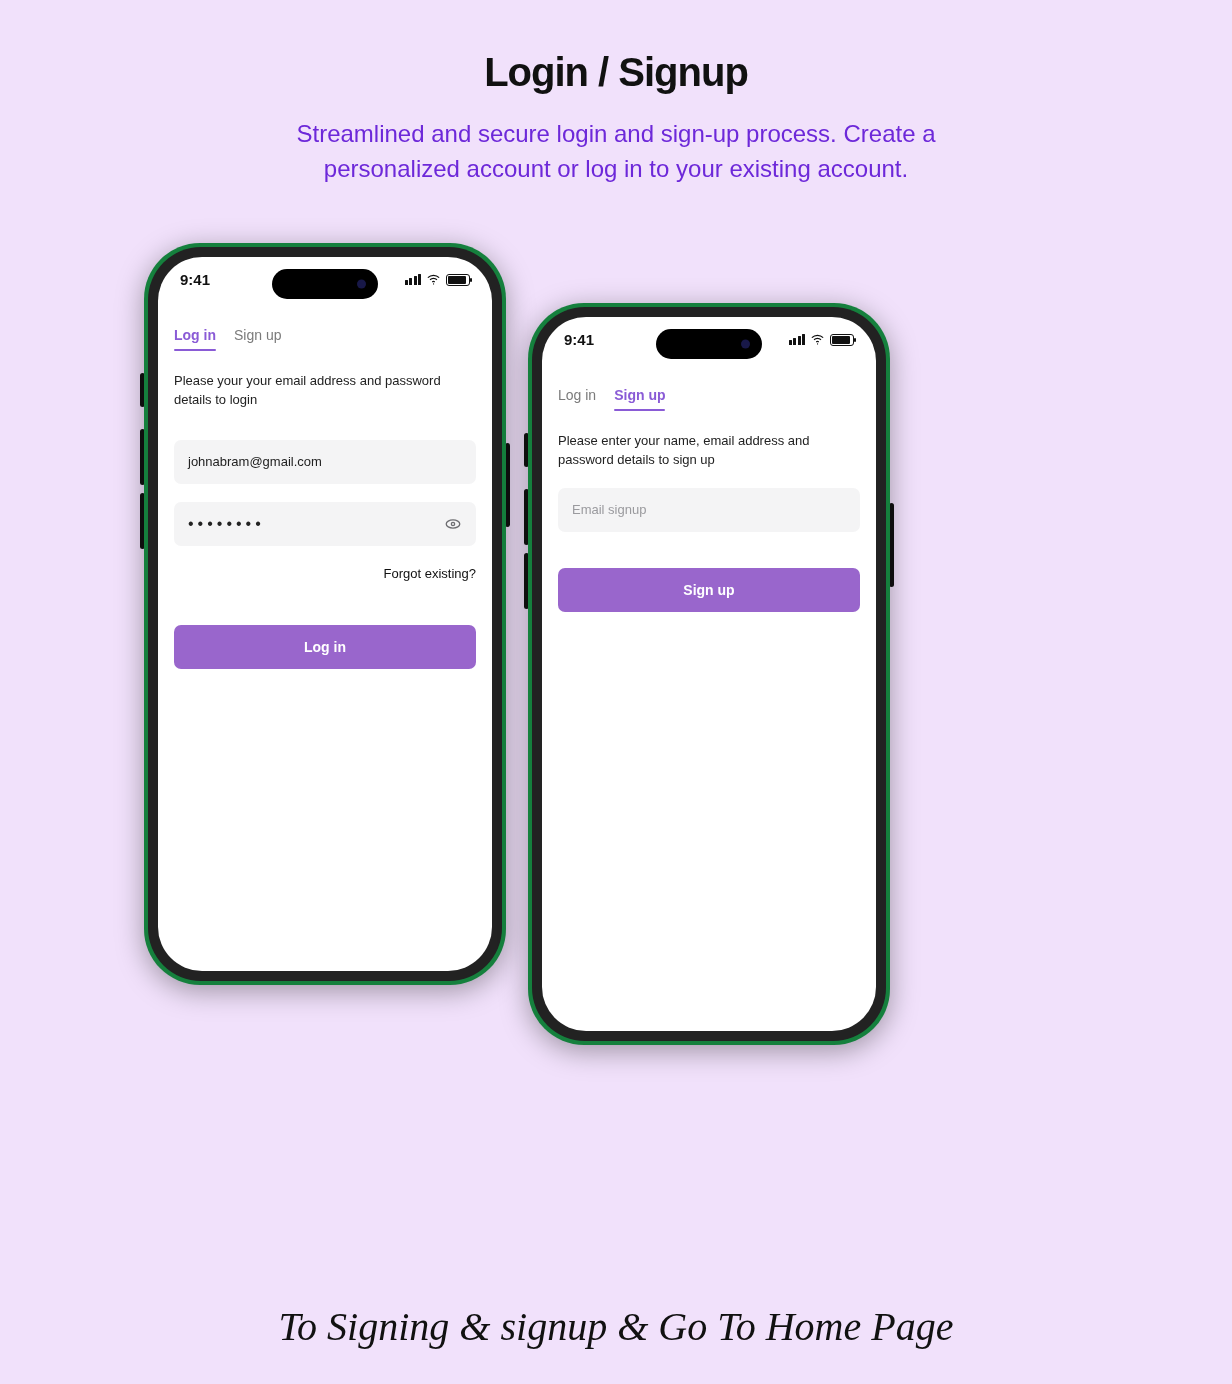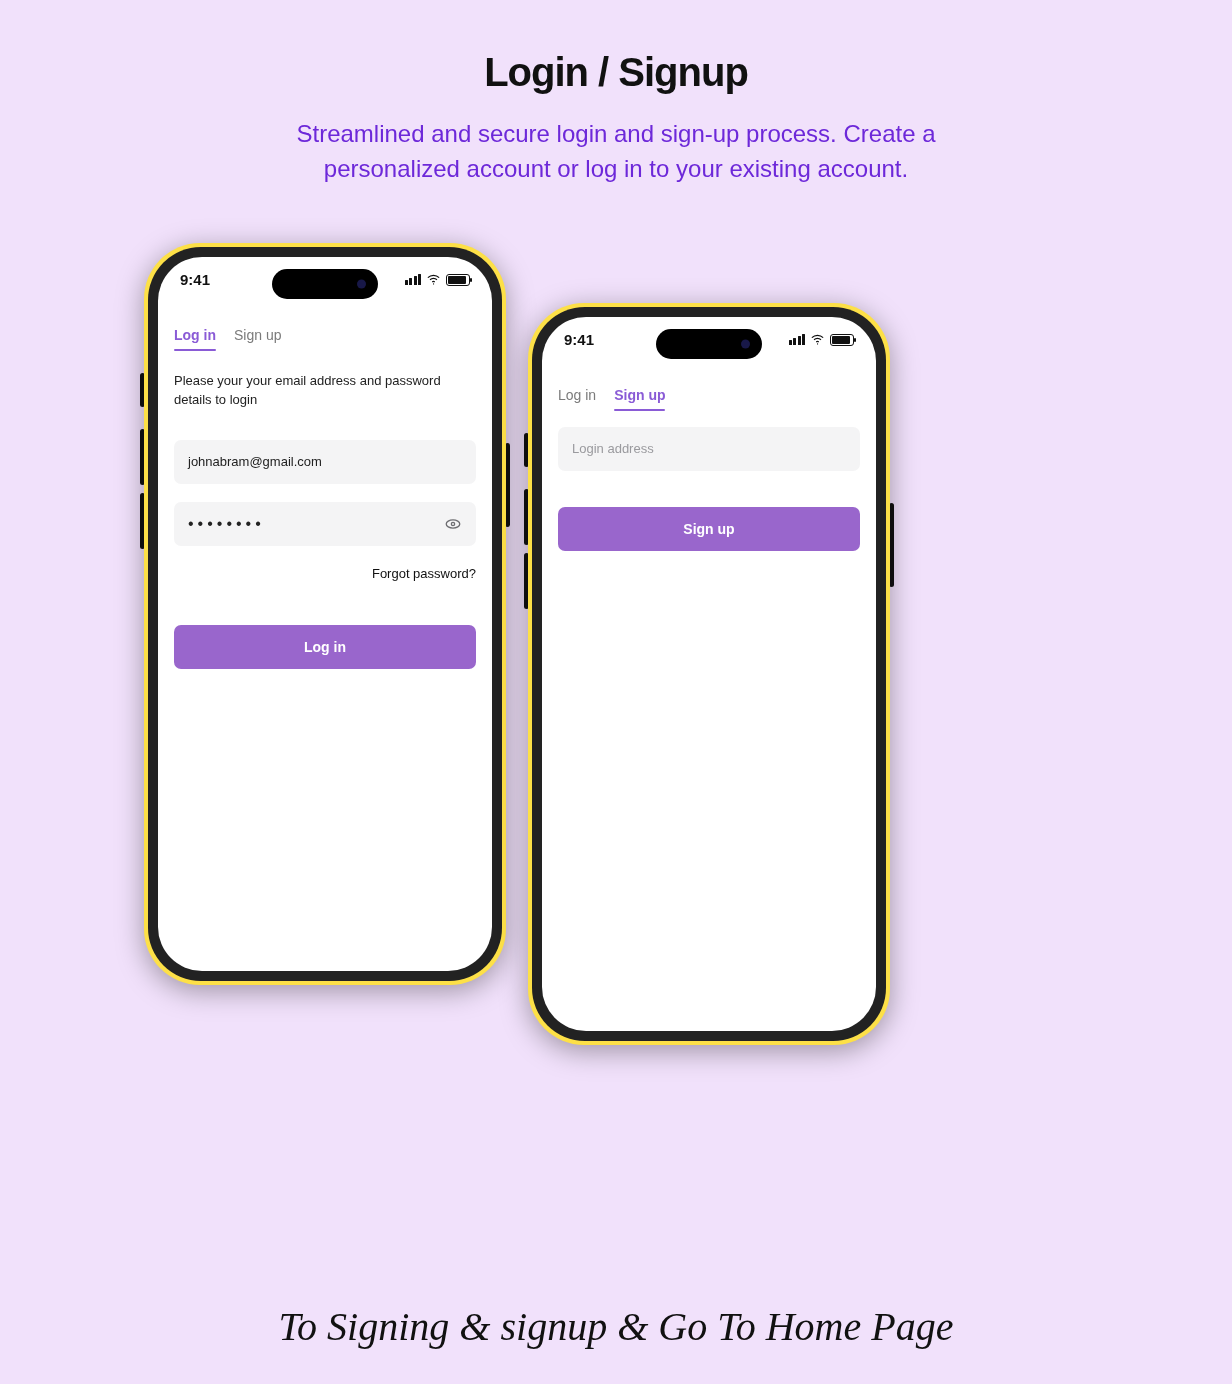--- a/index.html
+++ b/index.html
@@ -7,21 +7,21 @@
 
 .page-title { text-align:center; font-size:40px; font-weight:700; color:#111; margin-top:50px; letter-spacing:-1px; }
 .page-subtitle { text-align:center; font-size:24px; color:#6d28d9; margin:22px auto 12px; max-width:720px; line-height:1.45; }
 
 .stage { position:relative; width:100%; height:820px; margin-top:56px; }
 
 .phone { position:absolute; width:362px; height:742px; }
 .phone-1 { left:144px; top:0; }
 .phone-2 { left:528px; top:60px; }
 
-.phone-frame { position:absolute; inset:0; background:#fde047; border-radius:56px; box-shadow:0 6px 28px rgba(0,0,0,.35); }
+.phone-frame { position:absolute; inset:0; background:#15803d; border-radius:56px; box-shadow:0 6px 28px rgba(0,0,0,.35); }
 .phone-bezel { position:absolute; inset:4px; background:#222; border-radius:53px; }
 .phone-screen { position:absolute; inset:14px; background:#fff; border-radius:44px; overflow:hidden; }
 
 .side-btn { position:absolute; background:#111; border-radius:3px; }
 .sb-l1 { left:-4px; top:130px; width:5px; height:34px; }
 .sb-l2 { left:-4px; top:186px; width:5px; height:56px; }
 .sb-l3 { left:-4px; top:250px; width:5px; height:56px; }
 .sb-r  { right:-4px; top:200px; width:5px; height:84px; }
 
 .island { position:absolute; top:12px; left:50%; transform:translateX(-50%); width:106px; height:30px; background:#000; border-radius:18px; }
@@ -105,21 +105,21 @@
           <div class="field first">
             <span class="val">johnabram@gmail.com</span>
           </div>
           <div class="field pw">
             <span class="dots">••••••••</span>
             <svg class="eye" viewBox="0 0 24 24" fill="none" stroke="currentColor" stroke-width="1.8">
                 <ellipse cx="12" cy="12" rx="9" ry="5.5"></ellipse>
                 <circle cx="12" cy="12" r="2.2"></circle>
               </svg>
           </div>
-          <div class="forgot">Forgot password?</div>
+          <div class="forgot">Forgot existing?</div>
           <button class="primary-btn">Log in</button>
         </div>
       </div>
     </div>
   </div>
 
   <div class="phone phone-2">
     <div class="side-btn sb-l1"></div>
     <div class="side-btn sb-l2"></div>
     <div class="side-btn sb-l3"></div>
@@ -144,22 +144,23 @@
                 <circle cx="12" cy="19" r="1" fill="#111" stroke="none"></circle>
               </svg>
             <div class="batt"></div>
           </div>
         </div>
         <div class="screen-body">
           <div class="tabs">
             <div class="tab">Log in</div>
             <div class="tab active">Sign up</div>
           </div>
+          <p class="instr">Please enter your name, email address and password details to sign up</p>
           <div class="field">
-            <span class="ph">Login address</span>
+            <span class="ph">Email signup</span>
           </div>
           <button class="primary-btn signup">Sign up</button>
         </div>
       </div>
     </div>
   </div>
 
 </div>
 
 <div class="footer-caption">To Signing &amp; signup &amp; Go To Home Page</div>

